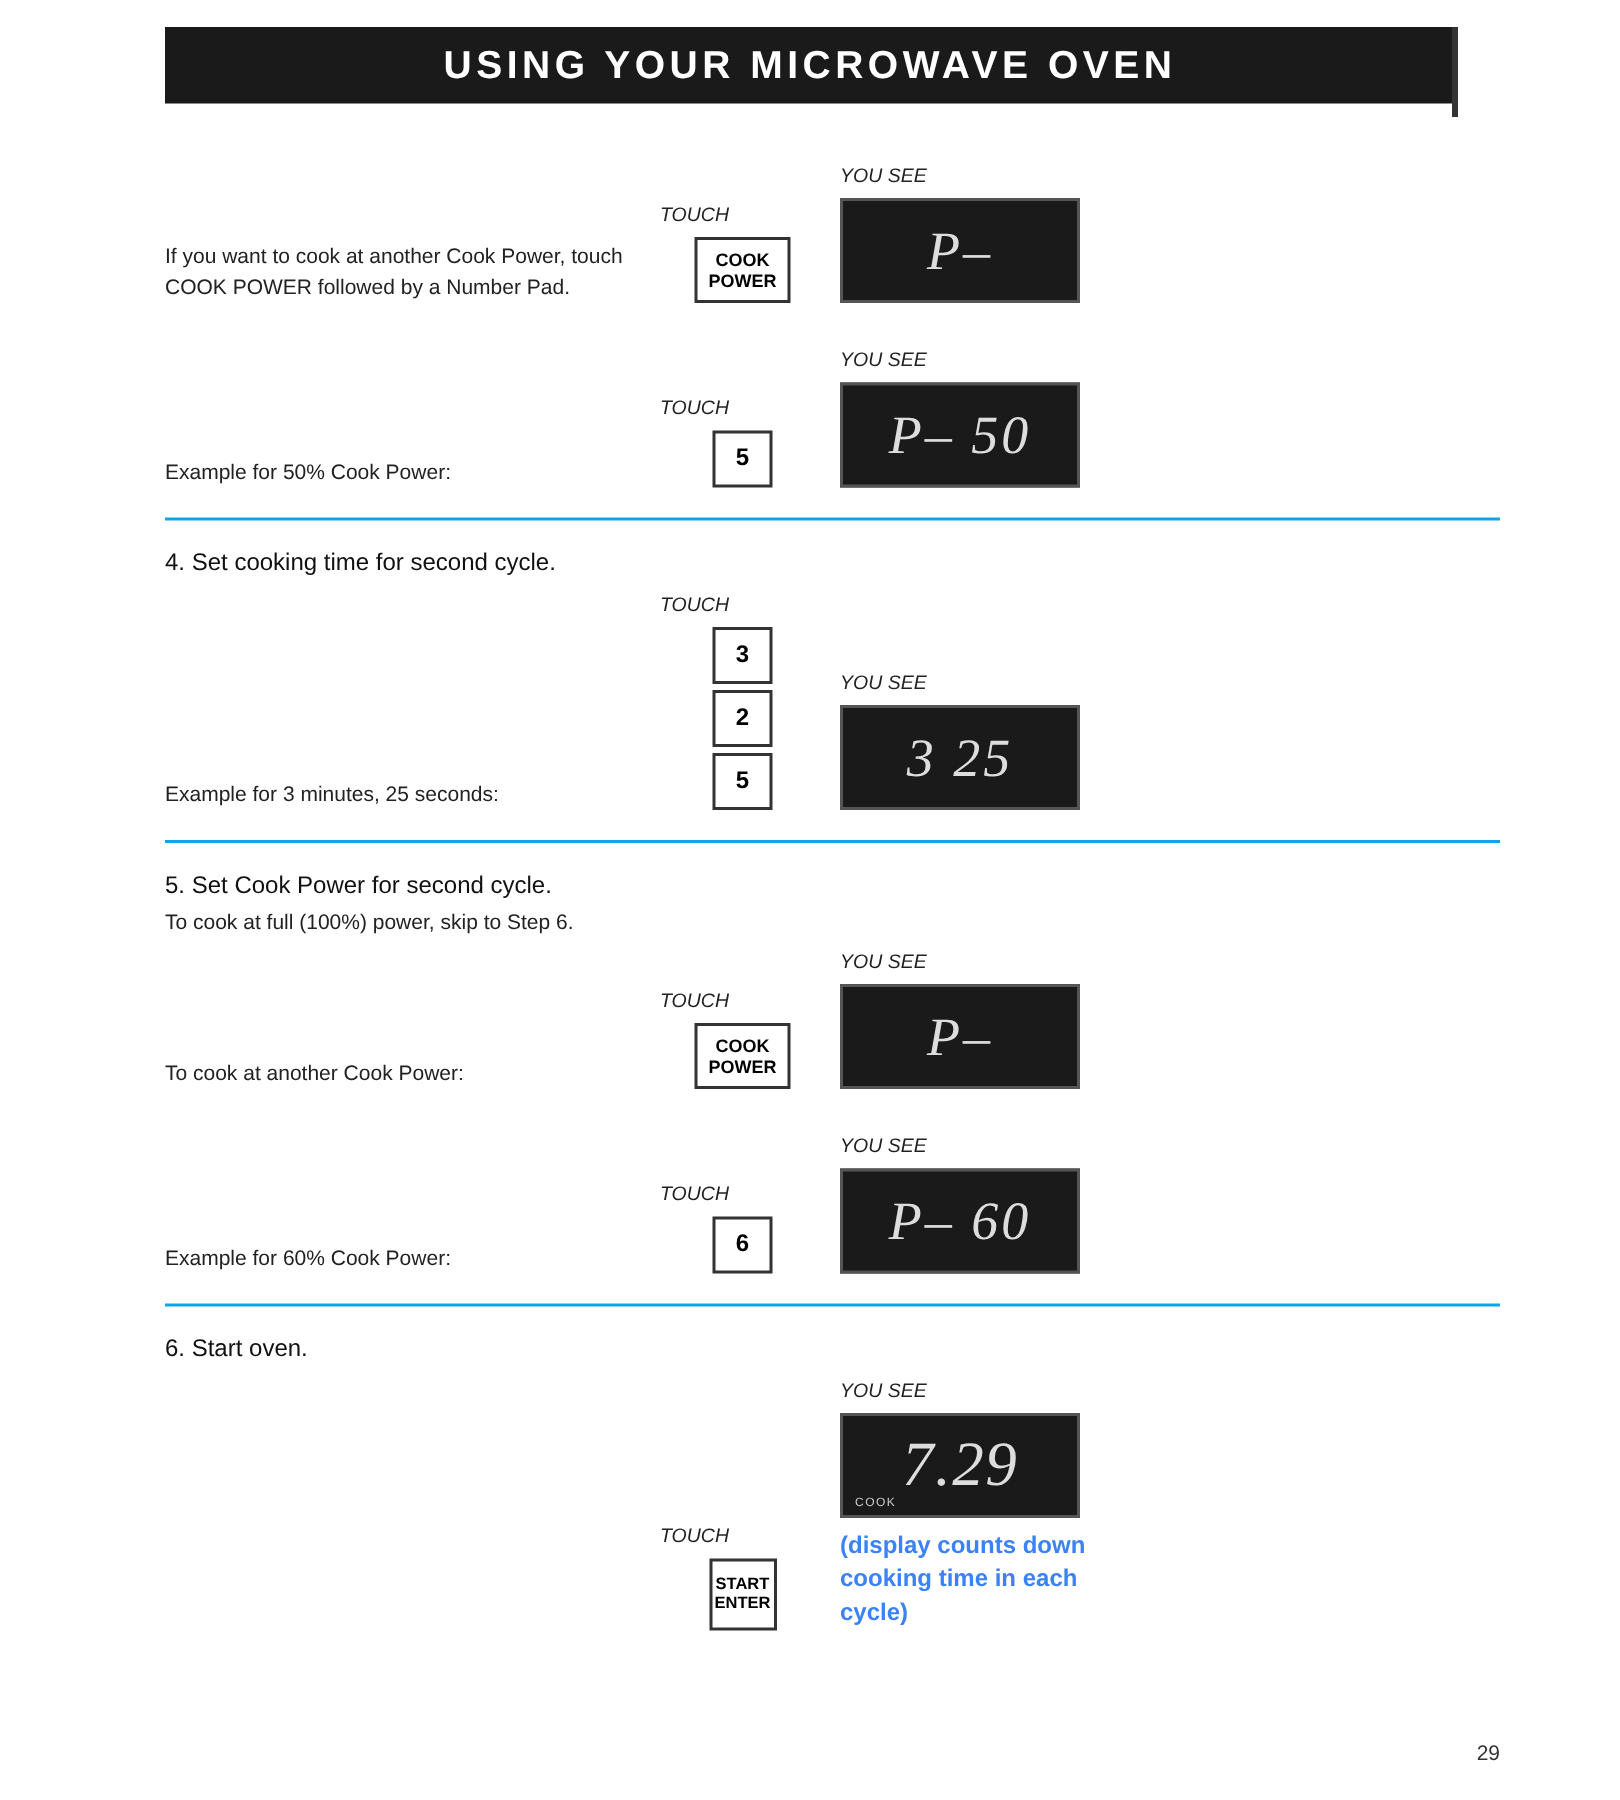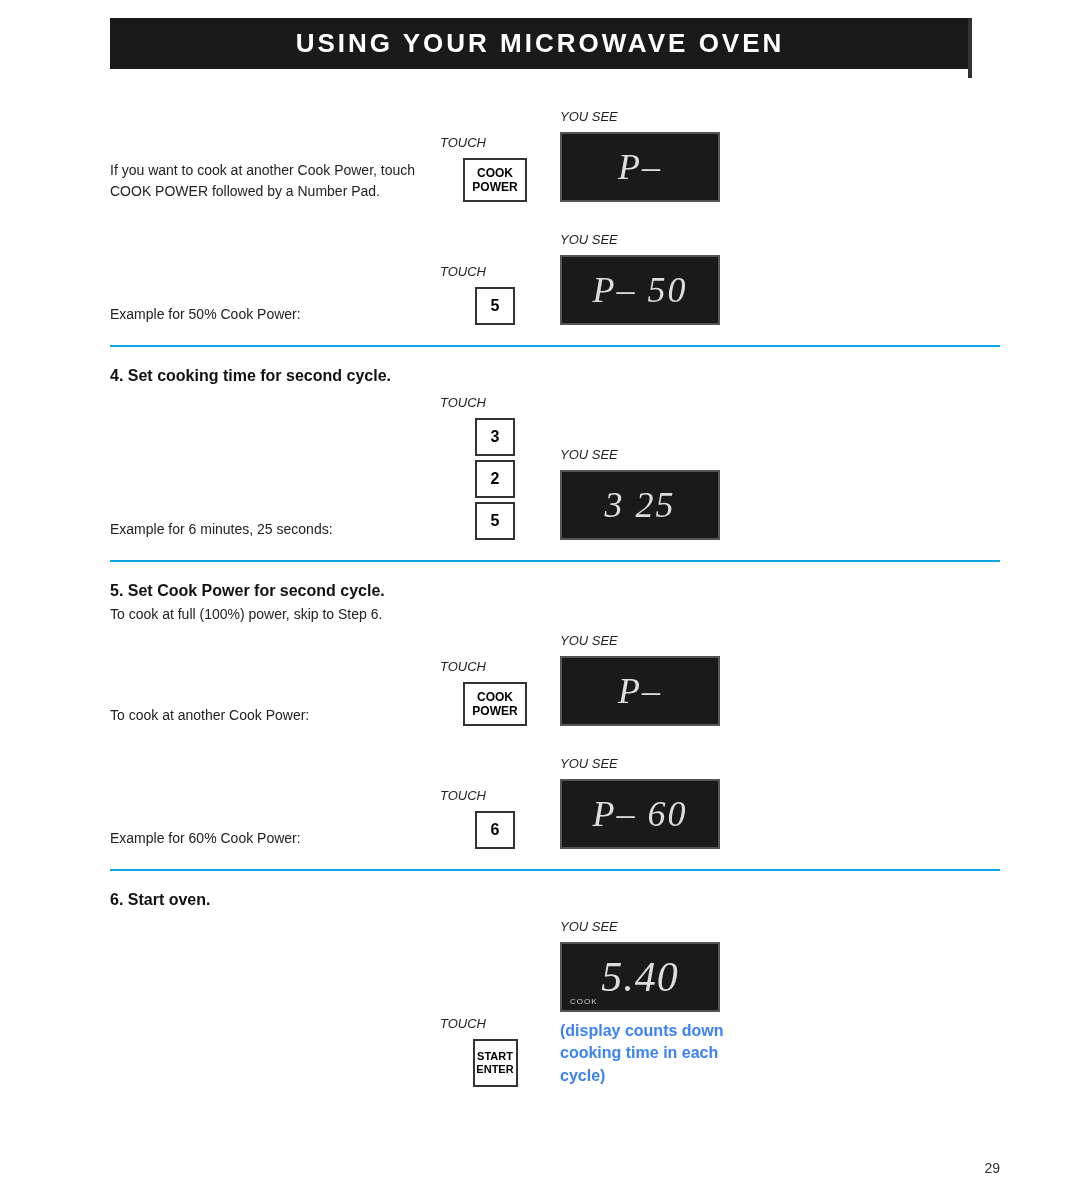--- a/index.html
+++ b/index.html
@@ -160,21 +160,21 @@
       left: 8px;
       font-size: 8px;
       color: #ccc;
       font-family: Arial, sans-serif;
       letter-spacing: 1px;
     }
 
     
     .step-title {
       font-size: 16px;
-      font-weight: bold;
+      font-weight: normal;
       color: #111;
       margin-bottom: 4px;
     }
 
     
     .page-number {
       position: absolute;
       bottom: 24px;
       right: 80px;
       font-size: 14px;
@@ -242,21 +242,21 @@
 
   <div style="margin-bottom: 10px;">
     <div class="step-title">
       <span>4.</span>
       <span>Set cooking time for second cycle.</span>
     </div>
   </div>
 
   <div class="section-row with-border">
     <div class="left-text">
-      <span>Example for 6 minutes, 25 seconds:</span>
+      <span>Example for 3 minutes, 25 seconds:</span>
     </div>
     <div class="touch-col">
       <span class="touch-label">TOUCH</span>
       <div class="btn-group">
         <button class="btn btn-number">3</button>
         <button class="btn btn-number">2</button>
         <button class="btn btn-number">5</button>
       </div>
     </div>
     <div class="see-col">
@@ -318,21 +318,21 @@
 
   <div class="section-row">
     <div class="left-text"></div>
     <div class="touch-col">
       <span class="touch-label">TOUCH</span>
       <button class="btn btn-start-enter">START<br>ENTER</button>
     </div>
     <div class="see-col">
       <span class="see-label">YOU SEE</span>
       <div class="display-screen display-countdown">
-        <span class="display-text" style="font-size:42px; letter-spacing:1px;">5.40</span>
+        <span class="display-text" style="font-size:42px; letter-spacing:1px;">7.29</span>
         <span class="display-cook-label">COOK</span>
       </div>
       <div class="display-note">(display counts down cooking time in each cycle)</div>
     </div>
   </div>
 
 </div>
 
 <div class="page-number">29</div>
 

